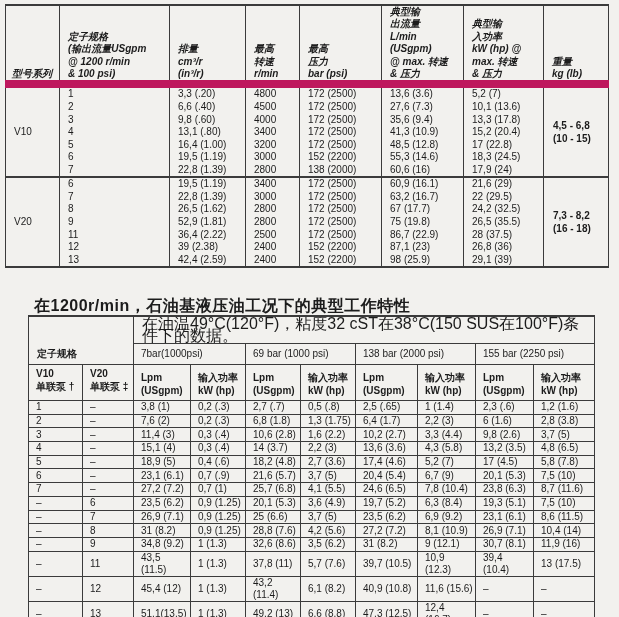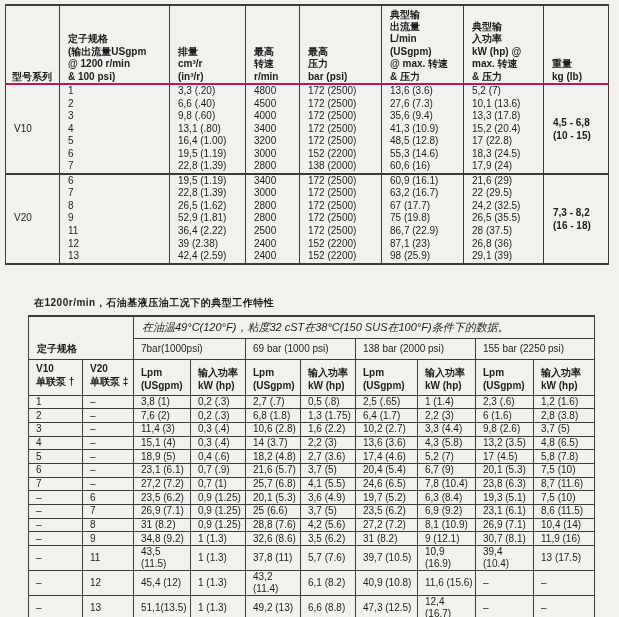--- a/index.html
+++ b/index.html
@@ -23,48 +23,49 @@
     border-left:1px solid #3b3b3b;
   }
   #spec th, #spec td {
     border-right:1px solid #3b3b3b;
     font-size:10px; line-height:12.4px;
     text-align:left; padding:0 2px 0 8px;
   }
   #spec thead th {
     font-weight:bold; vertical-align:bottom;
     height:79px; 
-    border-bottom:2px solid #be185d;
+    border-bottom:8px solid #be185d;
+    font-style:italic;
   }
   #spec thead th.model-h { padding-left:6px; }
   #spec tbody td { height:12.6px; vertical-align:middle; padding-top:0; padding-bottom:0; }
   #spec tbody.group2 { border-top:2px solid #3b3b3b; }
   #spec td.model-cell  { vertical-align:middle; padding-left:8px; }
   #spec td.weight-cell { vertical-align:middle; padding-left:9px; line-height:13px;font-weight:bold; }
 
   
   .perf-title {
     position:absolute; left:34px; top:296px;
-    font-size:10px; font-weight:bold; letter-spacing:0.5px;
+    font-size:16px; font-weight:bold; letter-spacing:0.5px;
   }
 
   
   #perf {
     position:absolute; left:28px; top:315px; width:566px;
     border:1px solid #3b3b3b;
     border-top-width:2px;
     border-bottom-width:2px;
   }
   #perf td, #perf th {
     border:1px solid #3b3b3b;
     font-size:10px; line-height:12px;
     text-align:left; padding:1px 2px 1px 7px;
     vertical-align:middle;
   }
-  #perf .note-cell   { font-size:11px; height:22px; vertical-align:middle; padding-left:8px;font-style:italic; }
+  #perf .note-cell   { font-size:16px; height:22px; vertical-align:middle; padding-left:8px; }
   #perf .stator-cell { font-weight:bold; vertical-align:bottom; padding-bottom:4px; padding-left:8px; }
   #perf .press-cell  { font-weight:normal; height:21px; vertical-align:middle; }
   #perf .sub-model   { font-weight:bold; height:36px; vertical-align:top; padding-top:2px; line-height:13px; }
   #perf .sub-col     { font-weight:bold; vertical-align:bottom; padding-bottom:3px; line-height:13px;margin-top:33px; }
   #perf tbody td     { height:13.7px; padding-top:0; padding-bottom:0; }
 </style>
 </head>
 <body>
 
 <div class="page">
@@ -418,21 +419,21 @@
           <td>11,9 (16)</td>
         </tr>
         <tr>
           <td>–</td>
           <td>11</td>
           <td>43,5 (11.5)</td>
           <td>1 (1.3)</td>
           <td>37,8 (11)</td>
           <td>5,7 (7.6)</td>
           <td>39,7 (10.5)</td>
-          <td>10,9 (16.9)</td>
+          <td>10,9 (12.3)</td>
           <td>39,4 (10.4)</td>
           <td>13 (17.5)</td>
         </tr>
         <tr>
           <td>–</td>
           <td>12</td>
           <td>45,4 (12)</td>
           <td>1 (1.3)</td>
           <td>43,2 (11.4)</td>
           <td>6,1 (8.2)</td>

